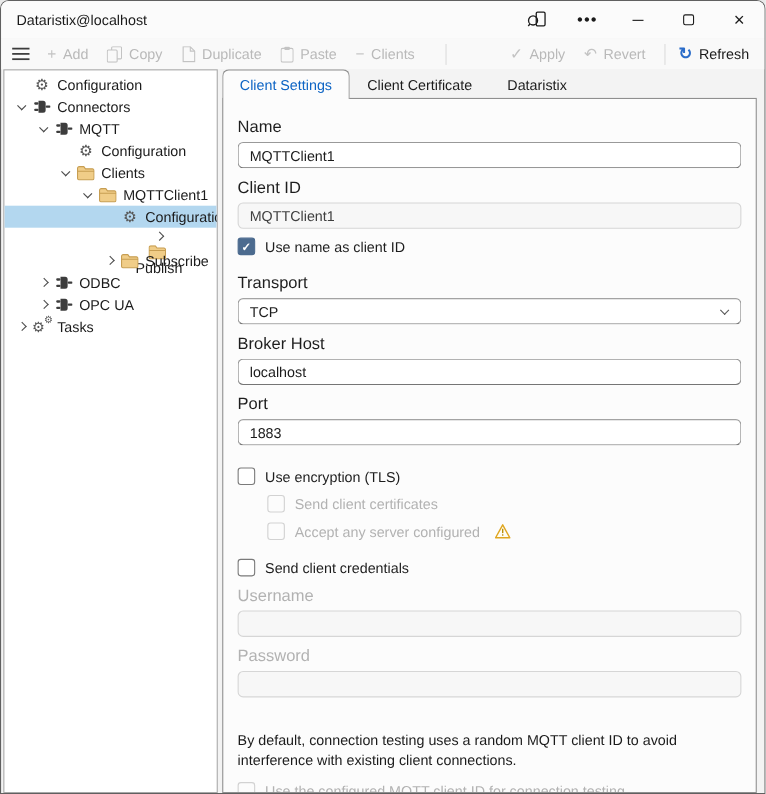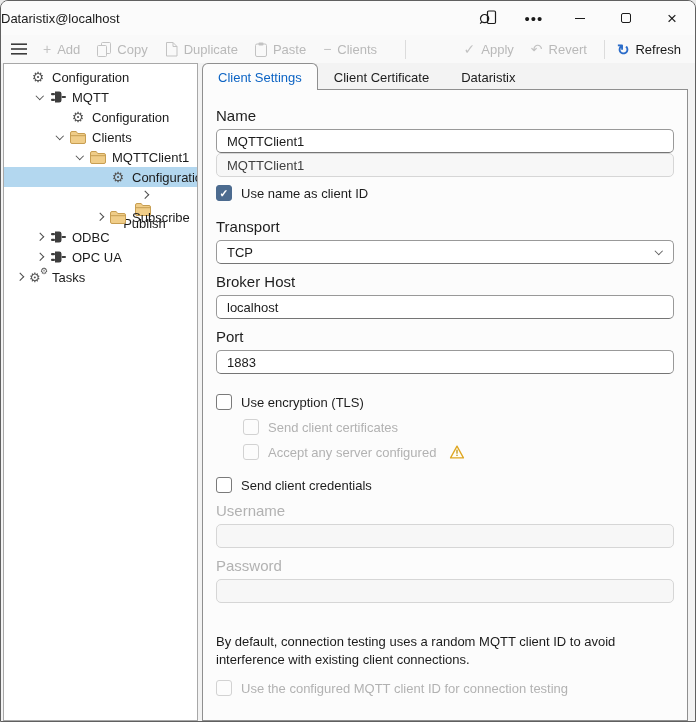--- a/index.html
+++ b/index.html
@@ -1,21 +1,21 @@
 <!DOCTYPE html>
 <html><head>
 <meta charset="utf-8">
 <style>
   html,body{margin:0;padding:0;background:#e9e9e9;font-family:"Liberation Sans",sans-serif;}
   *{box-sizing:border-box;}
   .window{position:relative;width:696px;height:722px;background:#f3f3f3;border:1px solid #606060;
     border-radius:8px 8px 0 0;overflow:hidden;}
   
   .titlebar{height:34px;display:flex;align-items:center;background:#fbfbfb;}
-  .title{font-size:13px;color:#1a1a1a;margin-left:0;}
+  .title{font-size:13px;color:#1a1a1a;margin-left:14px;}
   .caption{margin-left:auto;display:flex;align-items:stretch;height:100%;}
   .cap-btn{width:46px;display:flex;align-items:center;justify-content:center;color:#1b1b1b;}
   .cap-btn svg{display:block;}
   .dots{font-size:15px;letter-spacing:1px;color:#1b1b1b;}
   .min-glyph{display:block;width:10px;border-top:1.2px solid #1b1b1b;}
   .max-glyph{display:block;width:10px;height:10px;border:1.1px solid #1b1b1b;border-radius:2px;}
   .close-glyph{font-size:17px;line-height:1;color:#1b1b1b;}
   
   .toolbar{height:28px;display:flex;align-items:center;background:#f9f9f9;padding:0 12px 0 10px;font-size:13px;}
   .burger{margin-right:16px;display:flex;align-items:center;}
@@ -174,128 +174,144 @@
   <div class="bodyarea">
 
     <div class="tree" id="tree">
         <div class="row" style="padding-left: 8px;">
           <span class="exp none"></span>
           <span class="t-icon">
             <span class="gear">⚙</span>
           </span>
           <span>Configuration</span>
         </div>
-        <div class="row" style="padding-left: 28px;">
+        <div class="row" style="padding-left: 8px;">
           <span class="exp open">
             <i></i>
           </span>
           <span class="t-icon">
             <svg width="15" height="14" viewBox="0 0 15 14">
               <g fill="#3d3d3d">
                 <rect x="0" y="3" width="4" height="2.2" rx="1"></rect>
                 <rect x="0" y="8.8" width="4" height="2.2" rx="1"></rect>
                 <path d="M4 1.5h4.2a2.3 2.3 0 0 1 2.3 2.3v6.4a2.3 2.3 0 0 1-2.3 2.3H4z"></path>
                 <rect x="10.5" y="6" width="4.5" height="2" rx="1"></rect>
               </g>
             </svg>
           </span>
-          <span>MQTT</span>
-        </div>
-        <div class="row" style="padding-left: 48px;">
-          <span class="exp none"></span>
-          <span class="t-icon">
-            <span class="gear">⚙</span>
-          </span>
-          <span>Configuration</span>
-        </div>
-        <div class="row" style="padding-left: 48px;">
+          <span>Connectors</span>
+        </div>
+        <div class="row" style="padding-left: 28px;">
           <span class="exp open">
-            <i></i>
-          </span>
-          <span class="t-icon">
-            <svg width="16" height="13" viewBox="0 0 16 13">
-              <path d="M.5 2A1.5 1.5 0 0 1 2 .5h4.2l1.5 2H14a1.5 1.5 0 0 1 1.5 1.5v7a1.5 1.5 0 0 1-1.5 1.5H2A1.5 1.5 0 0 1 .5 11z" fill="#f0cd88" stroke="#c79e52"></path>
-              <path d="M.5 4.7h15" stroke="#c79e52" fill="none"></path>
-            </svg>
-          </span>
-          <span>Clients</span>
-        </div>
-        <div class="row" style="padding-left: 68px;">
-          <span class="exp open">
-            <i></i>
-          </span>
-          <span class="t-icon">
-            <svg width="16" height="13" viewBox="0 0 16 13">
-              <path d="M.5 2A1.5 1.5 0 0 1 2 .5h4.2l1.5 2H14a1.5 1.5 0 0 1 1.5 1.5v7a1.5 1.5 0 0 1-1.5 1.5H2A1.5 1.5 0 0 1 .5 11z" fill="#f0cd88" stroke="#c79e52"></path>
-              <path d="M.5 4.7h15" stroke="#c79e52" fill="none"></path>
-            </svg>
-          </span>
-          <span>MQTTClient1</span>
-        </div>
-        <div class="row selected" style="padding-left: 88px;">
-          <span class="exp none"></span>
-          <span class="t-icon">
-            <span class="gear">⚙</span>
-          </span>
-          <span>Configuration</span>
-        </div>
-        <div class="row" style="padding-left: 88px; flex-direction: column;">
-          <span class="exp closed">
-            <i></i>
-          </span>
-          <span class="t-icon">
-            <svg width="16" height="13" viewBox="0 0 16 13">
-              <path d="M.5 2A1.5 1.5 0 0 1 2 .5h4.2l1.5 2H14a1.5 1.5 0 0 1 1.5 1.5v7a1.5 1.5 0 0 1-1.5 1.5H2A1.5 1.5 0 0 1 .5 11z" fill="#f0cd88" stroke="#c79e52"></path>
-              <path d="M.5 4.7h15" stroke="#c79e52" fill="none"></path>
-            </svg>
-          </span>
-          <span>Publish</span>
-        </div>
-        <div class="row" style="padding-left: 88px;">
-          <span class="exp closed">
-            <i></i>
-          </span>
-          <span class="t-icon">
-            <svg width="16" height="13" viewBox="0 0 16 13">
-              <path d="M.5 2A1.5 1.5 0 0 1 2 .5h4.2l1.5 2H14a1.5 1.5 0 0 1 1.5 1.5v7a1.5 1.5 0 0 1-1.5 1.5H2A1.5 1.5 0 0 1 .5 11z" fill="#f0cd88" stroke="#c79e52"></path>
-              <path d="M.5 4.7h15" stroke="#c79e52" fill="none"></path>
-            </svg>
-          </span>
-          <span>Subscribe</span>
-        </div>
-        <div class="row" style="padding-left: 28px;">
-          <span class="exp closed">
             <i></i>
           </span>
           <span class="t-icon">
             <svg width="15" height="14" viewBox="0 0 15 14">
               <g fill="#3d3d3d">
                 <rect x="0" y="3" width="4" height="2.2" rx="1"></rect>
                 <rect x="0" y="8.8" width="4" height="2.2" rx="1"></rect>
                 <path d="M4 1.5h4.2a2.3 2.3 0 0 1 2.3 2.3v6.4a2.3 2.3 0 0 1-2.3 2.3H4z"></path>
                 <rect x="10.5" y="6" width="4.5" height="2" rx="1"></rect>
               </g>
             </svg>
           </span>
-          <span>ODBC</span>
+          <span>MQTT</span>
+        </div>
+        <div class="row" style="padding-left: 48px;">
+          <span class="exp none"></span>
+          <span class="t-icon">
+            <span class="gear">⚙</span>
+          </span>
+          <span>Configuration</span>
+        </div>
+        <div class="row" style="padding-left: 48px;">
+          <span class="exp open">
+            <i></i>
+          </span>
+          <span class="t-icon">
+            <svg width="16" height="13" viewBox="0 0 16 13">
+              <path d="M.5 2A1.5 1.5 0 0 1 2 .5h4.2l1.5 2H14a1.5 1.5 0 0 1 1.5 1.5v7a1.5 1.5 0 0 1-1.5 1.5H2A1.5 1.5 0 0 1 .5 11z" fill="#f0cd88" stroke="#c79e52"></path>
+              <path d="M.5 4.7h15" stroke="#c79e52" fill="none"></path>
+            </svg>
+          </span>
+          <span>Clients</span>
+        </div>
+        <div class="row" style="padding-left: 68px;">
+          <span class="exp open">
+            <i></i>
+          </span>
+          <span class="t-icon">
+            <svg width="16" height="13" viewBox="0 0 16 13">
+              <path d="M.5 2A1.5 1.5 0 0 1 2 .5h4.2l1.5 2H14a1.5 1.5 0 0 1 1.5 1.5v7a1.5 1.5 0 0 1-1.5 1.5H2A1.5 1.5 0 0 1 .5 11z" fill="#f0cd88" stroke="#c79e52"></path>
+              <path d="M.5 4.7h15" stroke="#c79e52" fill="none"></path>
+            </svg>
+          </span>
+          <span>MQTTClient1</span>
+        </div>
+        <div class="row selected" style="padding-left: 88px;">
+          <span class="exp none"></span>
+          <span class="t-icon">
+            <span class="gear">⚙</span>
+          </span>
+          <span>Configuration</span>
+        </div>
+        <div class="row" style="padding-left: 88px; flex-direction: column;">
+          <span class="exp closed">
+            <i></i>
+          </span>
+          <span class="t-icon">
+            <svg width="16" height="13" viewBox="0 0 16 13">
+              <path d="M.5 2A1.5 1.5 0 0 1 2 .5h4.2l1.5 2H14a1.5 1.5 0 0 1 1.5 1.5v7a1.5 1.5 0 0 1-1.5 1.5H2A1.5 1.5 0 0 1 .5 11z" fill="#f0cd88" stroke="#c79e52"></path>
+              <path d="M.5 4.7h15" stroke="#c79e52" fill="none"></path>
+            </svg>
+          </span>
+          <span>Publish</span>
+        </div>
+        <div class="row" style="padding-left: 88px;">
+          <span class="exp closed">
+            <i></i>
+          </span>
+          <span class="t-icon">
+            <svg width="16" height="13" viewBox="0 0 16 13">
+              <path d="M.5 2A1.5 1.5 0 0 1 2 .5h4.2l1.5 2H14a1.5 1.5 0 0 1 1.5 1.5v7a1.5 1.5 0 0 1-1.5 1.5H2A1.5 1.5 0 0 1 .5 11z" fill="#f0cd88" stroke="#c79e52"></path>
+              <path d="M.5 4.7h15" stroke="#c79e52" fill="none"></path>
+            </svg>
+          </span>
+          <span>Subscribe</span>
         </div>
         <div class="row" style="padding-left: 28px;">
           <span class="exp closed">
             <i></i>
           </span>
           <span class="t-icon">
             <svg width="15" height="14" viewBox="0 0 15 14">
               <g fill="#3d3d3d">
                 <rect x="0" y="3" width="4" height="2.2" rx="1"></rect>
                 <rect x="0" y="8.8" width="4" height="2.2" rx="1"></rect>
                 <path d="M4 1.5h4.2a2.3 2.3 0 0 1 2.3 2.3v6.4a2.3 2.3 0 0 1-2.3 2.3H4z"></path>
                 <rect x="10.5" y="6" width="4.5" height="2" rx="1"></rect>
               </g>
             </svg>
           </span>
+          <span>ODBC</span>
+        </div>
+        <div class="row" style="padding-left: 28px;">
+          <span class="exp closed">
+            <i></i>
+          </span>
+          <span class="t-icon">
+            <svg width="15" height="14" viewBox="0 0 15 14">
+              <g fill="#3d3d3d">
+                <rect x="0" y="3" width="4" height="2.2" rx="1"></rect>
+                <rect x="0" y="8.8" width="4" height="2.2" rx="1"></rect>
+                <path d="M4 1.5h4.2a2.3 2.3 0 0 1 2.3 2.3v6.4a2.3 2.3 0 0 1-2.3 2.3H4z"></path>
+                <rect x="10.5" y="6" width="4.5" height="2" rx="1"></rect>
+              </g>
+            </svg>
+          </span>
           <span>OPC UA</span>
         </div>
         <div class="row" style="padding-left: 8px;">
           <span class="exp closed">
             <i></i>
           </span>
           <span class="t-icon">
             <span class="gears">
               <span class="g1">⚙</span>
               <span class="g2">⚙</span>
@@ -310,20 +326,21 @@
           <div class="tab active">Client Settings</div>
           <div class="tab">Client Certificate</div>
           <div class="tab">Dataristix</div>
         </div>
 
       <div class="panel">
 
         <div class="f-label first">Name</div>
         <input class="input" type="text" value="MQTTClient1" style="">
 
+        <div class="f-label">Client ID</div>
         <input class="input" type="text" disabled="" value="MQTTClient1" style="">
 
         <div class="check-row" style="margin-top:8px;">
           <span class="cb checked">✓</span>
           <span>Use name as client ID</span>
         </div>
 
         <div class="f-label mt-lg">Transport</div>
         <div class="select">
           <span>TCP</span>

